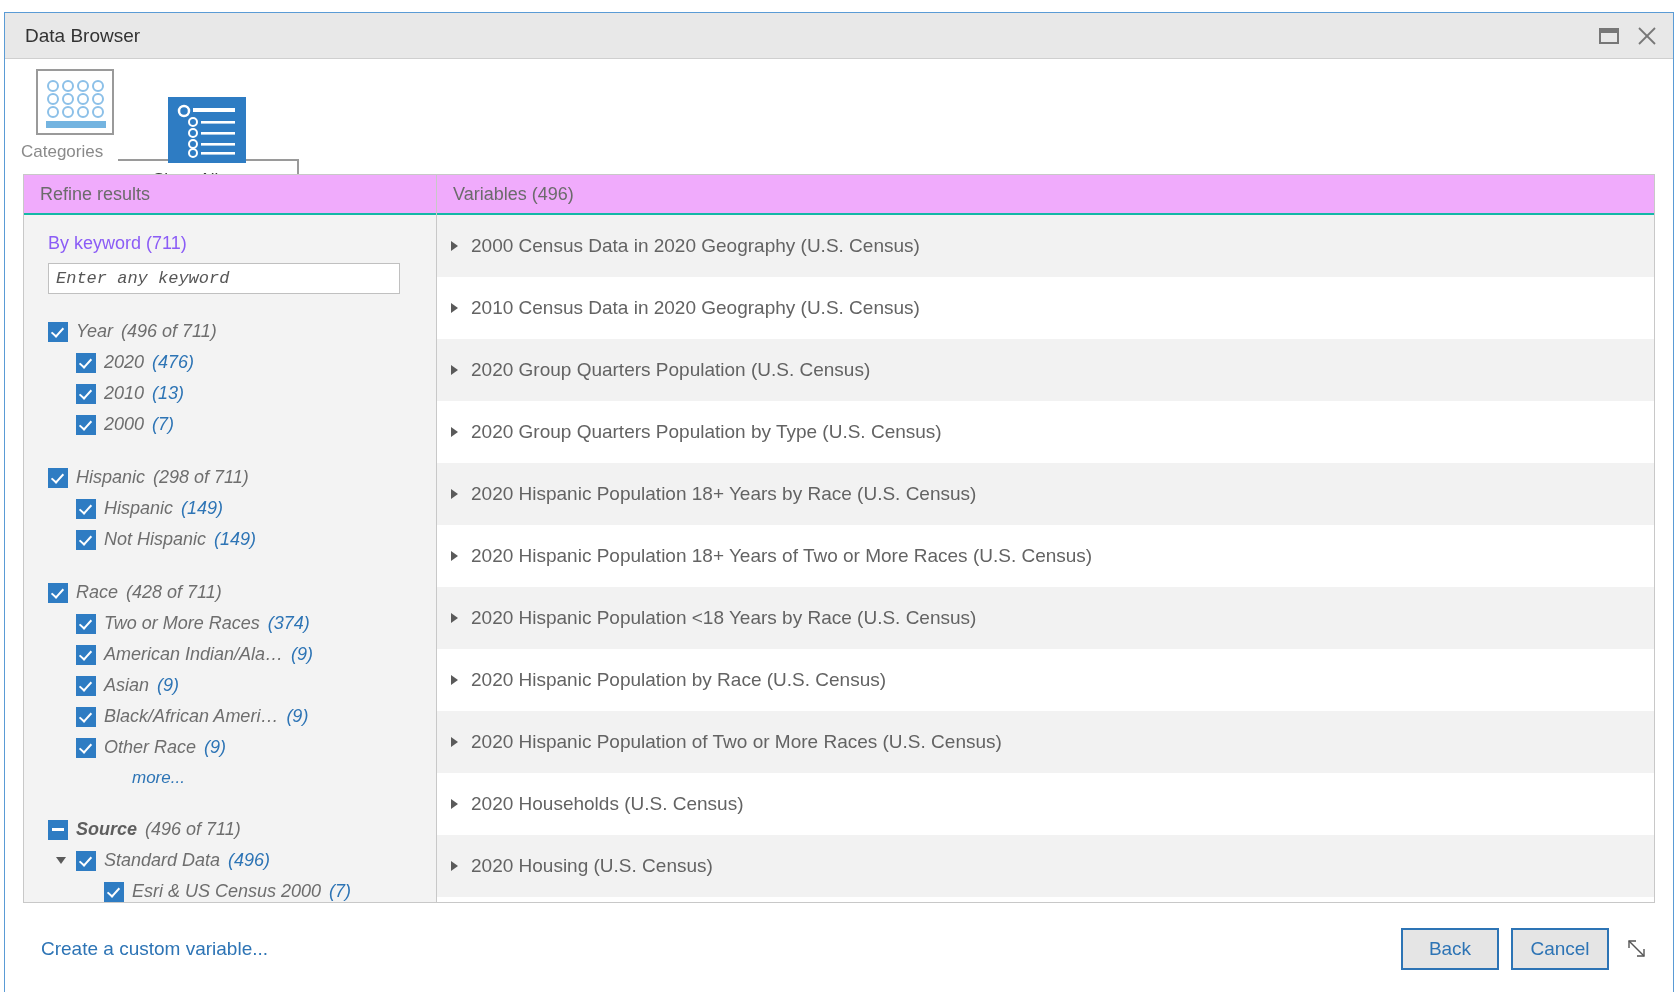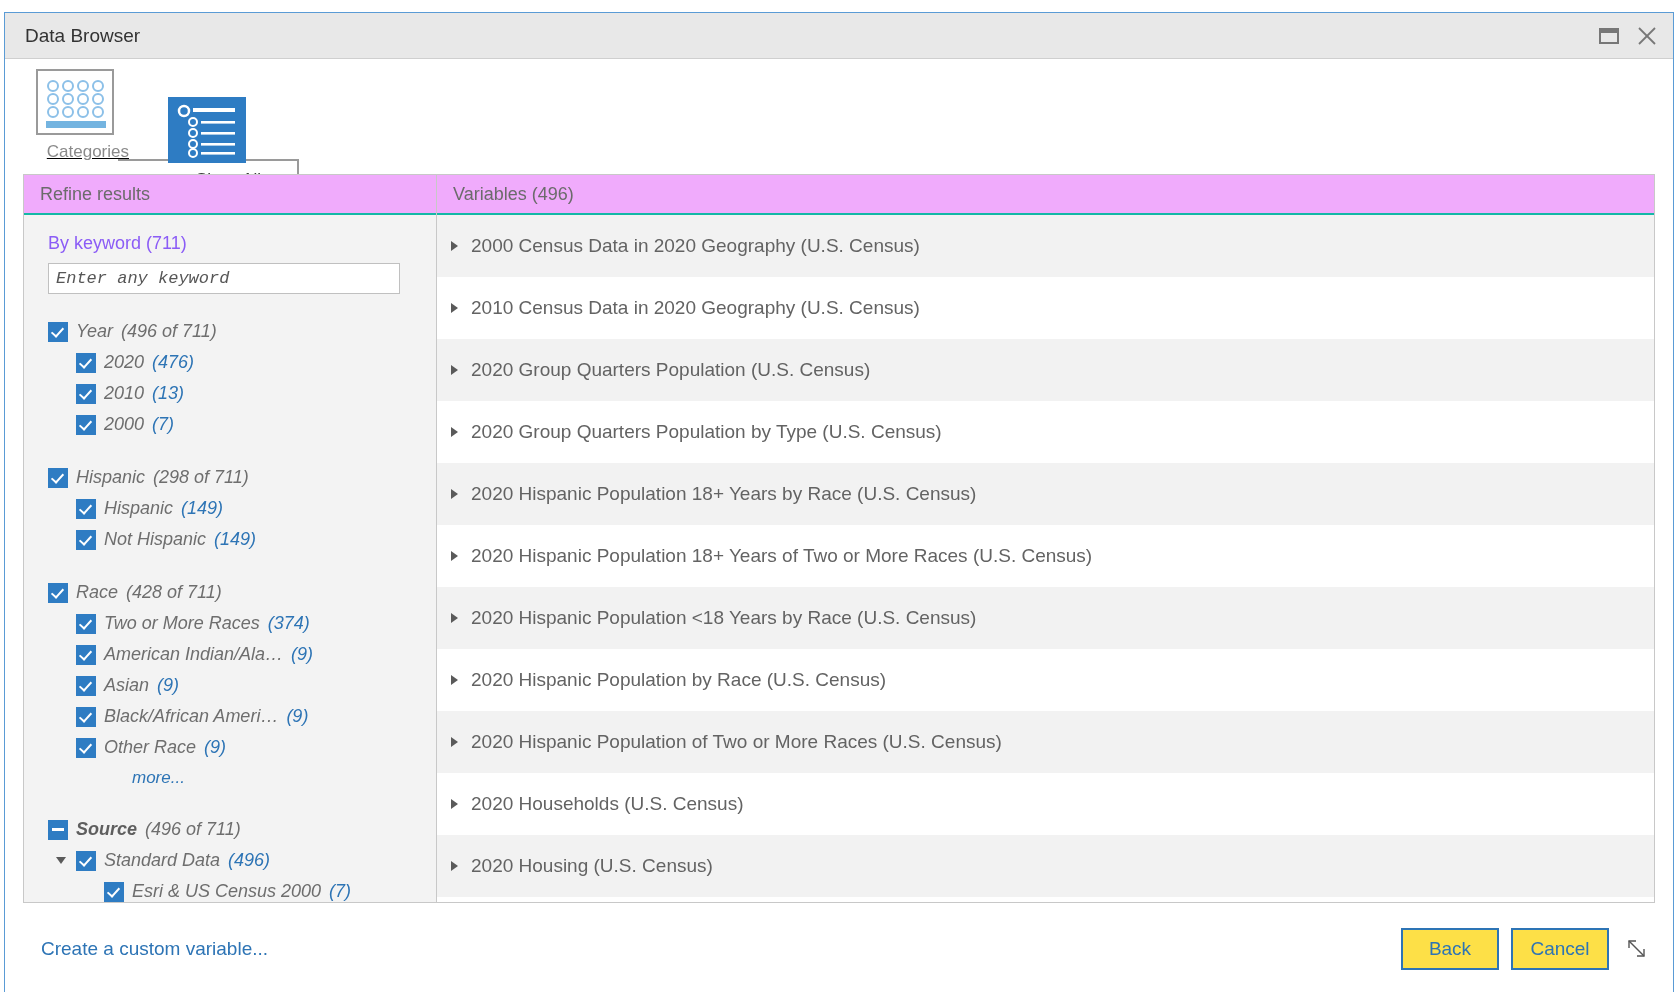--- a/index.html
+++ b/index.html
@@ -43,23 +43,22 @@
   .tabstrip {
     position: relative;
     height: 115px;
     flex: none;
     background: #ffffff;
   }
   .tab {
     position: absolute;
     top: 10px;
     width: 108px;
-    text-align: right;
+    text-align: left;
     cursor: pointer;
-    text-decoration: underline;
   }
   .tab-icon {
     width: 78px; height: 66px;
     margin: 0 auto;
     display: block;
   }
   .tab-label {
     margin-top: 7px;
     font-size: 17px;
     color: #8a8a8a;
@@ -243,21 +242,21 @@
   .custom-var-link {
     font-size: 19px;
     color: #2d74b5;
     cursor: pointer;
     flex: 1;
   }
   .btn {
     width: 98px;
     height: 42px;
     border: 2px solid #2d74b5;
-    background: #fde047;
+    background: #e5e5e5;
     color: #2d74b5;
     font-size: 19px;
     font-family: "Liberation Sans", sans-serif;
     cursor: pointer;
     margin-left: 12px;
   }
   .resize-grip {
     width: 28px;
     height: 28px;
     margin-left: 14px;

